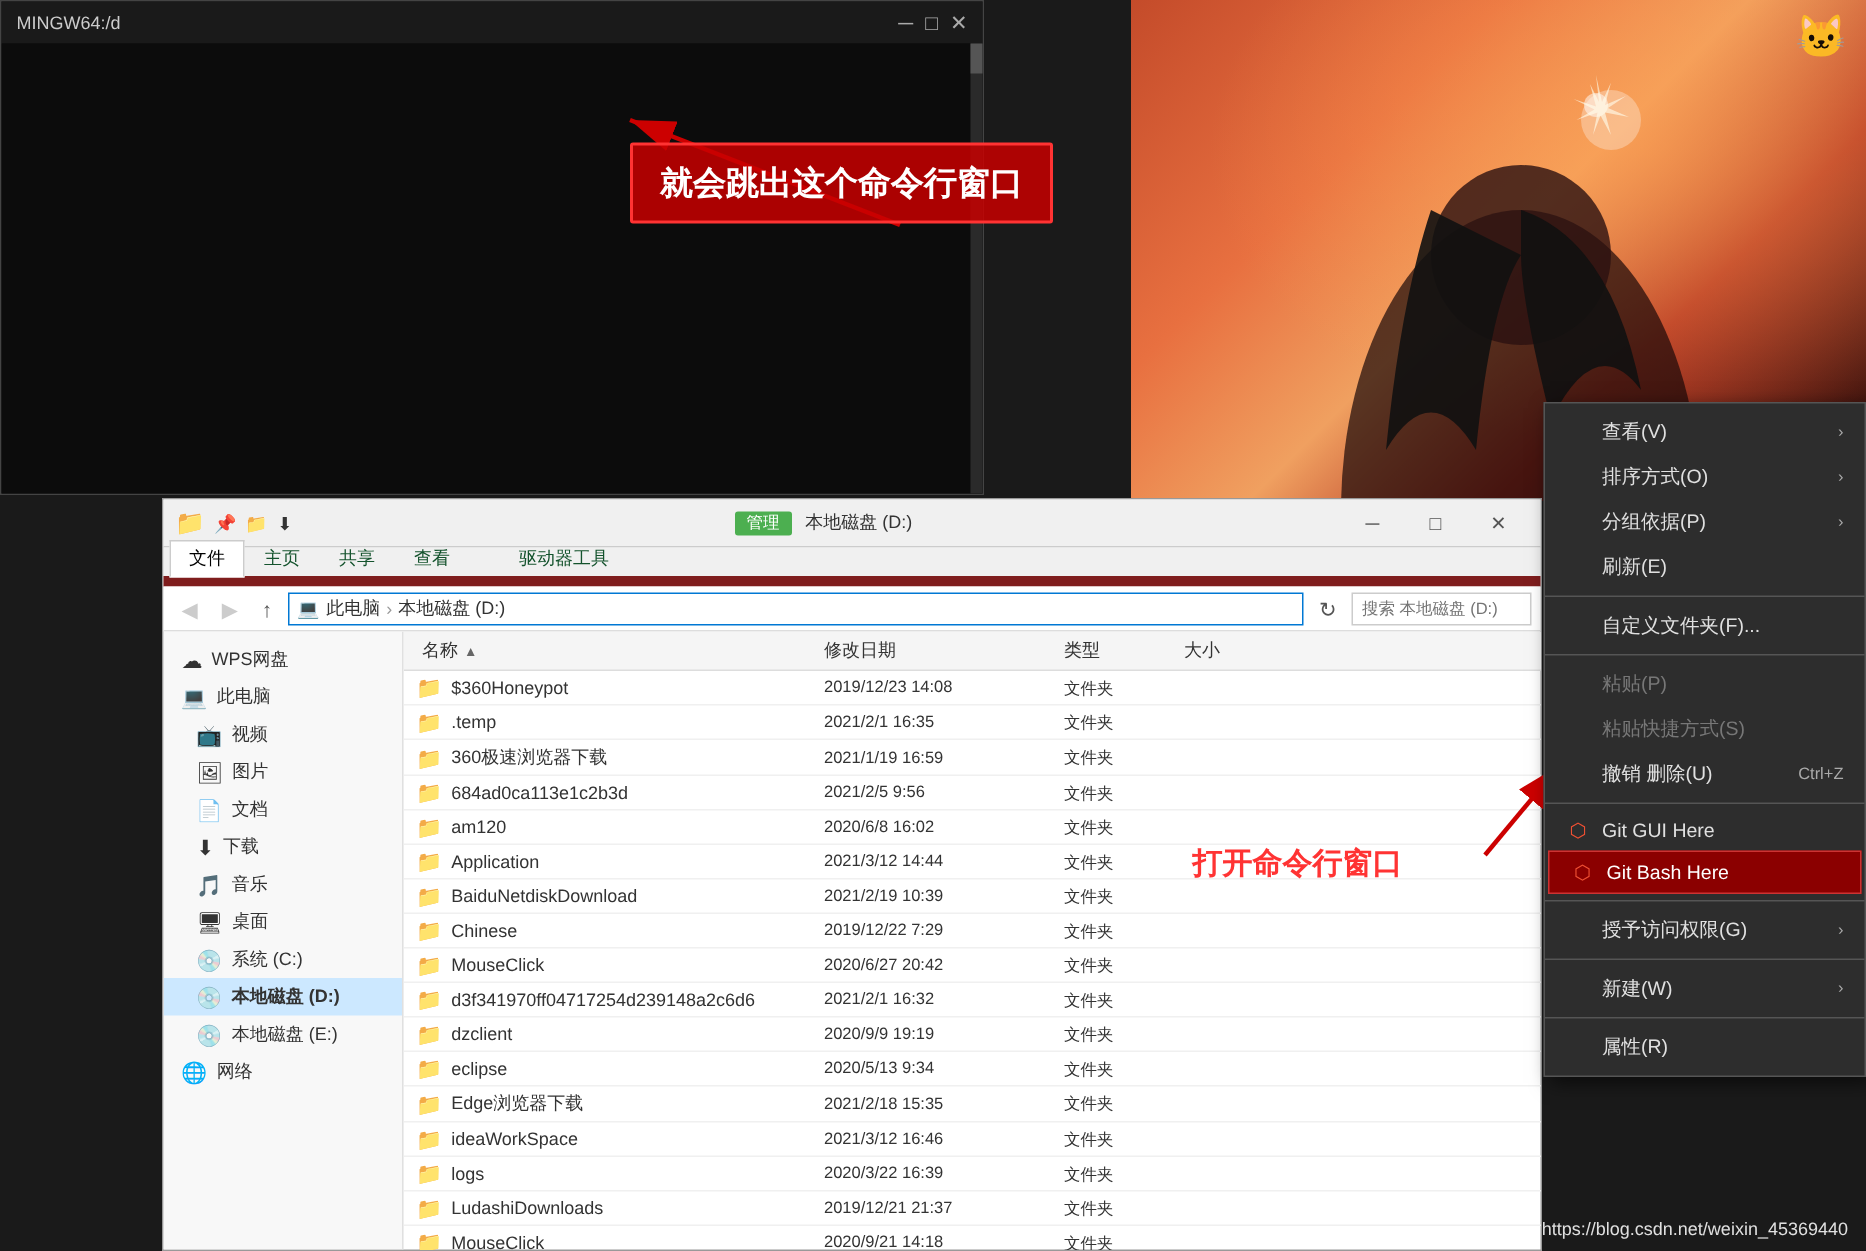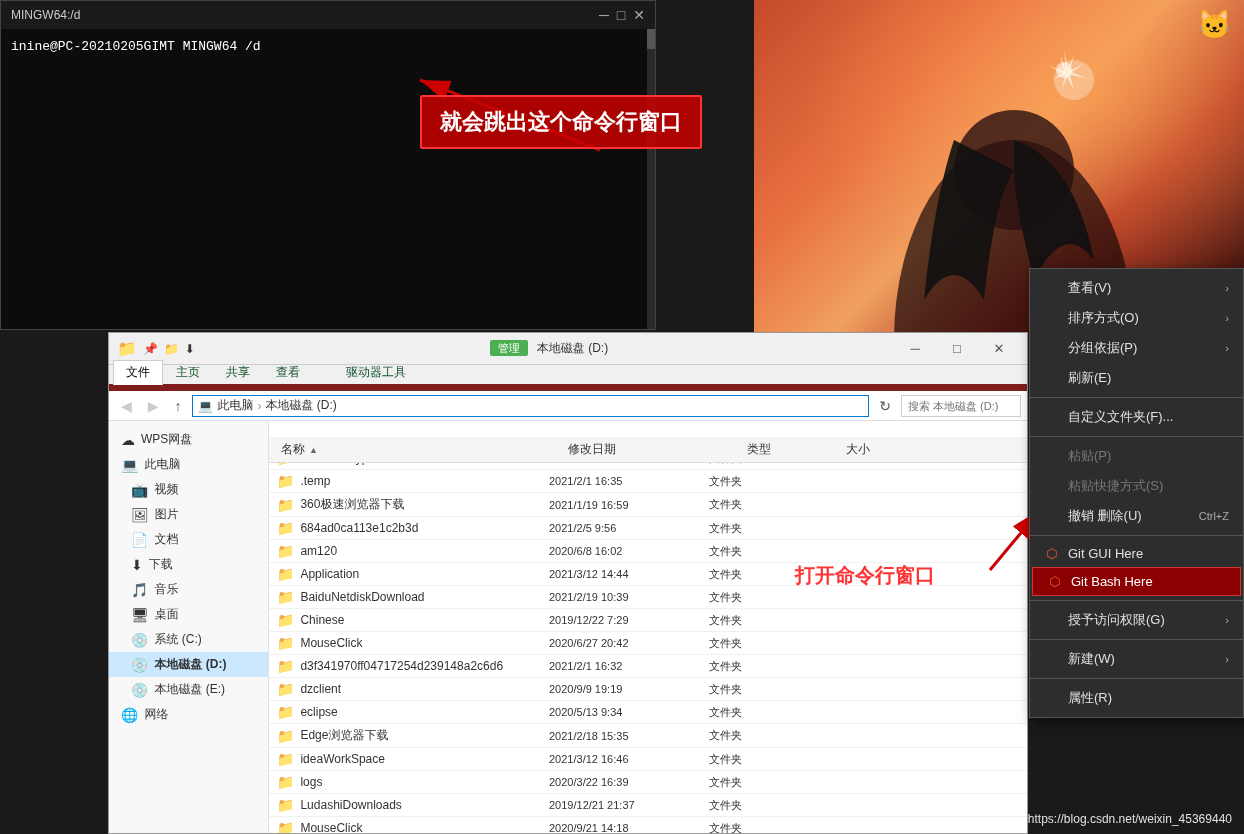--- a/index.html
+++ b/index.html
@@ -288,23 +288,22 @@
     }
     .file-list-header {
       display: flex;
       align-items: center;
       background: #f5f5f5;
       border-bottom: 1px solid #ddd;
       padding: 4px 0;
       font-size: 12px;
       color: #333;
       position: sticky;
-      top: 16px;
+      top: 0;
       z-index: 2;
-      gap: 19px;
     }
     .col-name { width: 280px; padding-left: 12px; display: flex; align-items: center; gap: 4px; cursor: pointer; }
     .col-date { width: 160px; cursor: pointer; }
     .col-type { width: 80px; cursor: pointer; }
     .col-size { width: 80px; cursor: pointer; }
     .sort-arrow { font-size: 9px; color: #666; }
 
     .file-row {
       display: flex;
       align-items: center;
@@ -396,21 +395,20 @@
 <div class="terminal-window">
   <div class="terminal-titlebar">
     <span class="terminal-title">MINGW64:/d</span>
     <div class="terminal-controls">
       <span>─</span>
       <span>□</span>
       <span>✕</span>
     </div>
   </div>
   <div class="terminal-body">
-    <div class="terminal-line">inine@PC-20210205GIMT MINGW64 /d</div>
     <div class="terminal-line">&nbsp;</div>
   </div>
   <div class="terminal-scrollbar">
     <div class="terminal-scroll-thumb"></div>
   </div>
 </div>
 
 <div class="anime-bg">
   <div class="anime-bg-overlay"></div>
 

